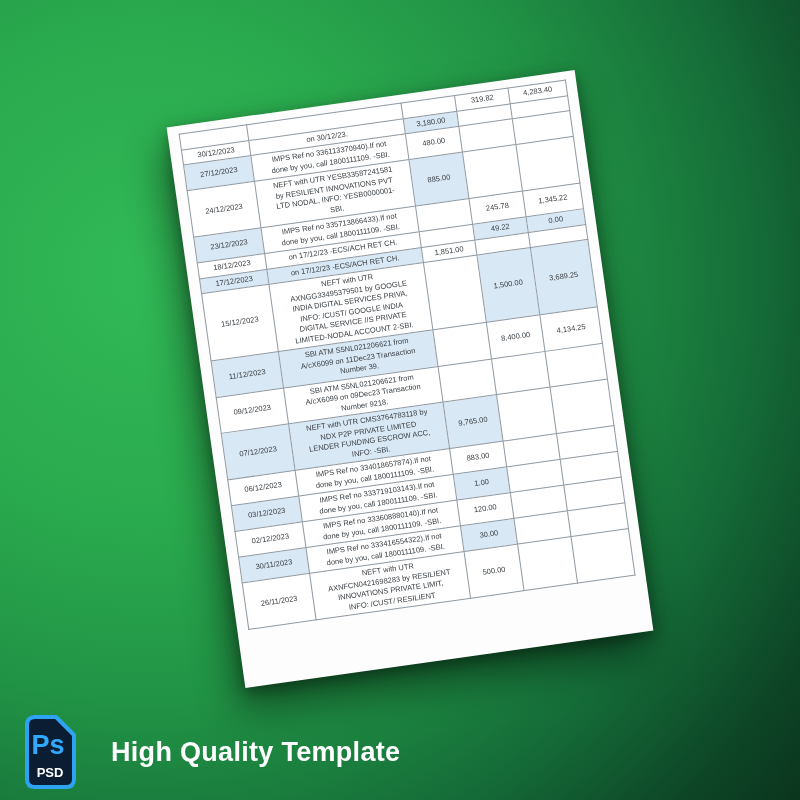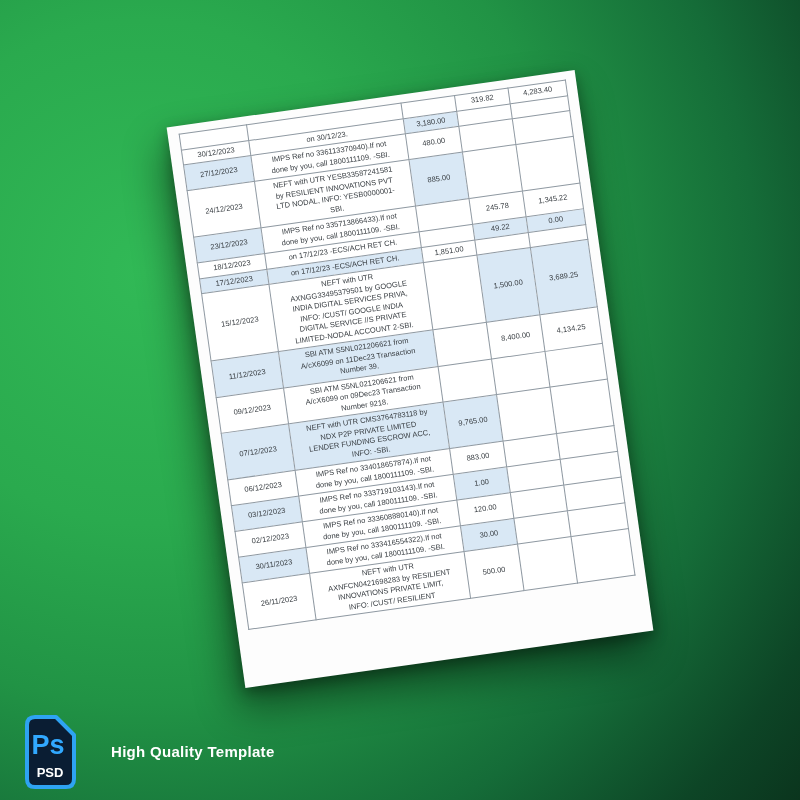--- a/index.html
+++ b/index.html
@@ -30,21 +30,21 @@
   td.cell-amt{text-align:center;}
   .col-date{width:68px;}
   .col-desc{width:156px;}
   .col-a1{width:54px;}
   .col-a2{width:54px;}
   .col-a3{width:58px;}
   .brand{
     position:absolute;left:24px;top:714px;
     display:flex;align-items:center;gap:34px;
   }
-  .brand-text{color:#ffffff;font-weight:bold;font-size:15px;line-height:28px;letter-spacing:.3px;}
+  .brand-text{color:#ffffff;font-weight:bold;font-size:27px;line-height:28px;letter-spacing:.3px;}
   .ps-badge{display:block;}
 </style>
 </head>
 <body>
 
 <div class="paper">
   <table class="stmt">
     <colgroup>
       <col class="col-date">
         <col class="col-desc">

